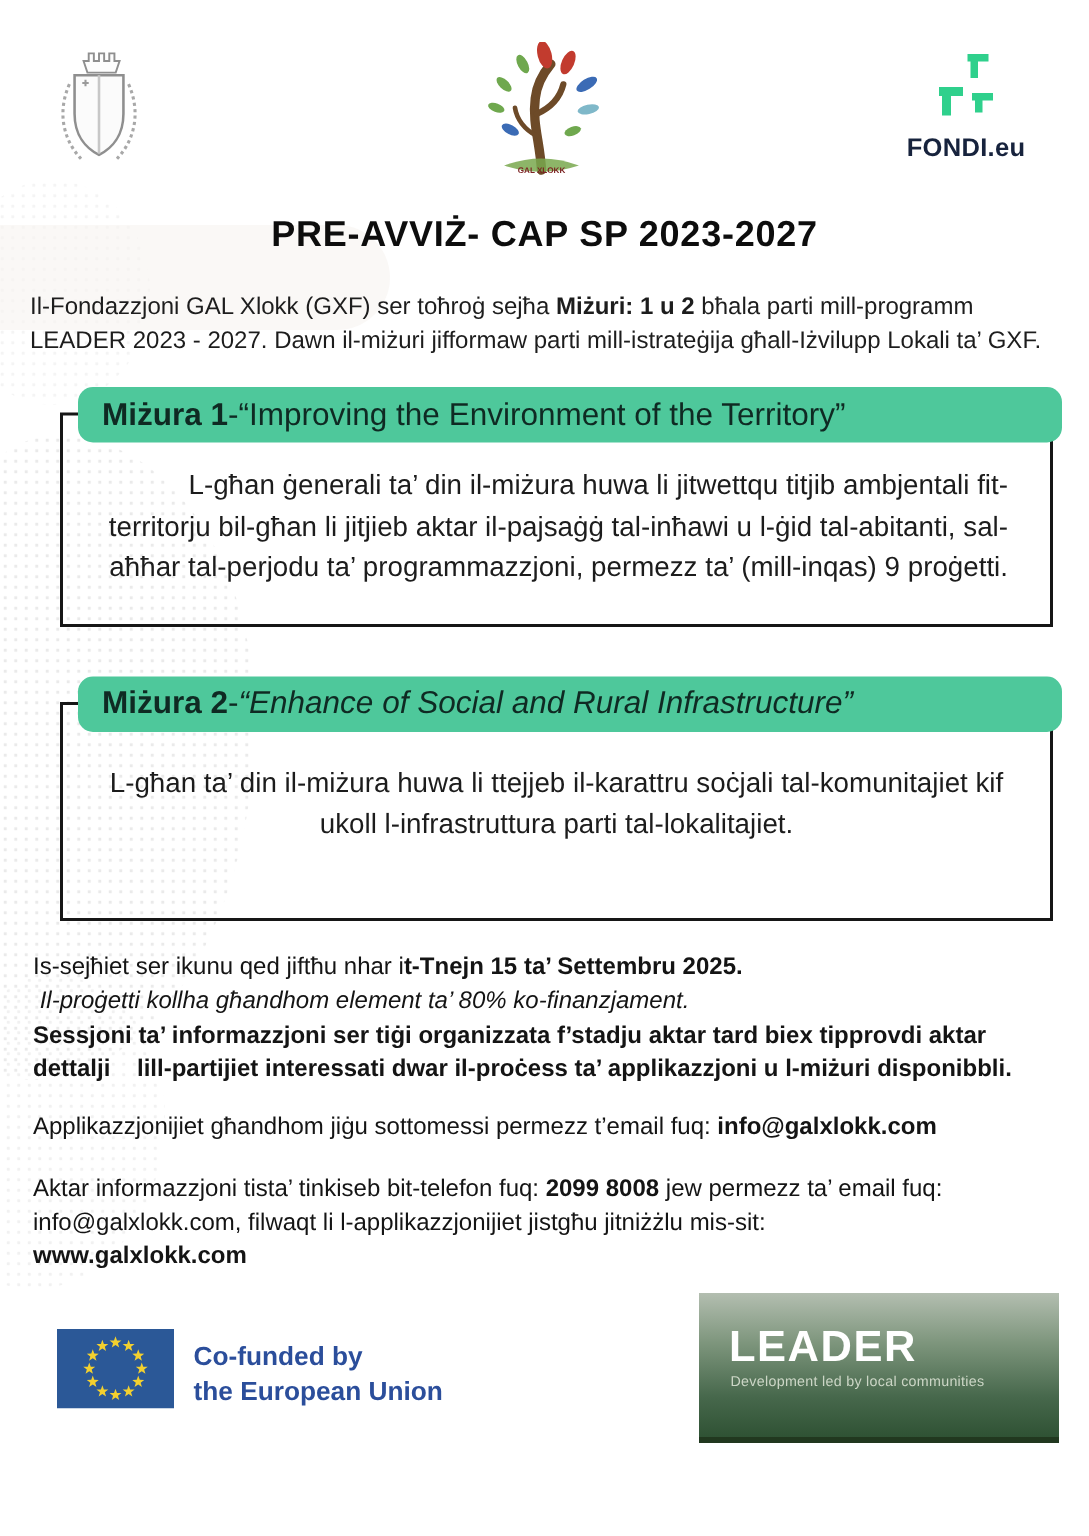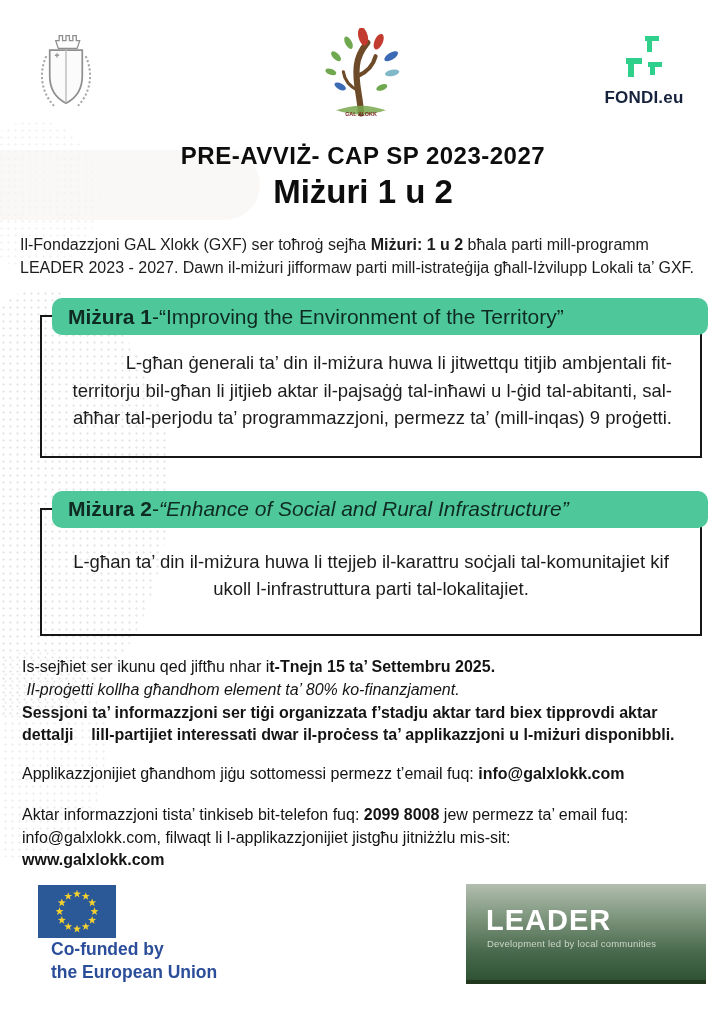--- a/index.html
+++ b/index.html
@@ -22,38 +22,38 @@
   .fondi-label{font-weight:700;font-size:17px;color:#17233d;margin-top:2px;letter-spacing:.2px;}
 
   .titleblock{text-align:center;margin-top:14px;position:relative;}
   .title-pre{font-size:24px;font-weight:700;letter-spacing:.5px;color:#0d0d0d;}
   .title-main{font-size:33px;font-weight:700;color:#0d0d0d;margin-top:3px;}
 
   .intro{margin:22px 18px 0 20px;font-size:16px;line-height:1.45;color:#1d1d1d;position:relative;}
 
   .measure{position:relative;margin:0 24px 0 40px;border:2px solid #161616;background:transparent;}
   .m1{margin-top:36px;padding:32px 28px 24px;}
-  .m2{margin-top:50px;padding:38px 16px 32px;}
+  .m2{margin-top:50px;padding:38px 16px 50px;}
   .mbar{
     position:absolute;top:-19px;left:10px;right:-8px;height:37px;
     background:var(--accent-green,#4ec89b);display:flex;align-items:center;
     padding-left:16px;font-size:21px;color:#0f2a23;white-space:nowrap;overflow:visible;border-radius:10px;
   }
   .mbody{text-align:center;font-size:18.5px;line-height:1.48;color:#1c1c1c;}
 
   .details{margin:20px 20px 0 22px;font-size:16px;line-height:1.42;color:#141414;position:relative;}
   .details p{margin:0;white-space:pre-wrap;}
   .gap16{margin-top:16px !important;}
   .gap18{margin-top:18px !important;}
 
   .b{font-weight:700;}
   .i{font-style:italic;}
 
   .footer{display:flex;justify-content:space-between;align-items:center;margin:12px 20px 0 38px;position:relative;}
-  .eu{display:flex;align-items:flex-start;flex-direction:column;}
+  .eu{display:flex;align-items:flex-end;}
   .eu-text{margin-left:13px;font-weight:700;font-size:17.5px;line-height:1.3;color:#2b4e9b;}
   .leader{
     width:240px;height:100px;box-sizing:border-box;
     background:linear-gradient(180deg,#b3beb0 0%,#7d957c 35%,#47684c 72%,#2f5234 100%);
     border-bottom:4px solid #21381f;
   }
   .leader-title{color:#ffffff;font-size:29px;font-weight:700;letter-spacing:1px;margin:22px 0 0 20px;line-height:1;}
   .leader-sub{color:#ccd6c6;font-size:9.5px;margin:3px 0 0 21px;letter-spacing:.2px;}
 </style>
 </head>
@@ -104,21 +104,20 @@
           <path d="M8,24 L24,24 L24,30 L16,30 L16,43 L10,43 L10,30 L8,30 Z"></path>
           <path d="M30,28 L44,28 L44,33 L37,33 L37,41 L32,41 L32,33 L30,33 Z"></path>
         </g>
       </svg>
       <div class="fondi-label">FONDI.eu</div>
     </div>
   </div>
 
   <div class="titleblock">
     <div class="title-pre">PRE-AVVIŻ- CAP SP 2023-2027</div>
-    <div class="title-main">Miżuri 1 u 2</div>
   </div>
 
   <p class="intro"><span>Il-Fondazzjoni GAL Xlokk (GXF) ser toħroġ sejħa </span><span class="b">Miżuri: 1 u 2</span><span> bħala parti mill-programm LEADER 2023 - 2027. Dawn il-miżuri jifformaw parti mill-istrateġija għall-Iżvilupp Lokali  ta’ GXF.</span></p>
 
   <section class="measure m1">
     <div class="mbar">
         <span class="b">Miżura 1</span>
         <span> - </span>
         <span>“Improving the Environment of the Territory”</span>
       </div>

